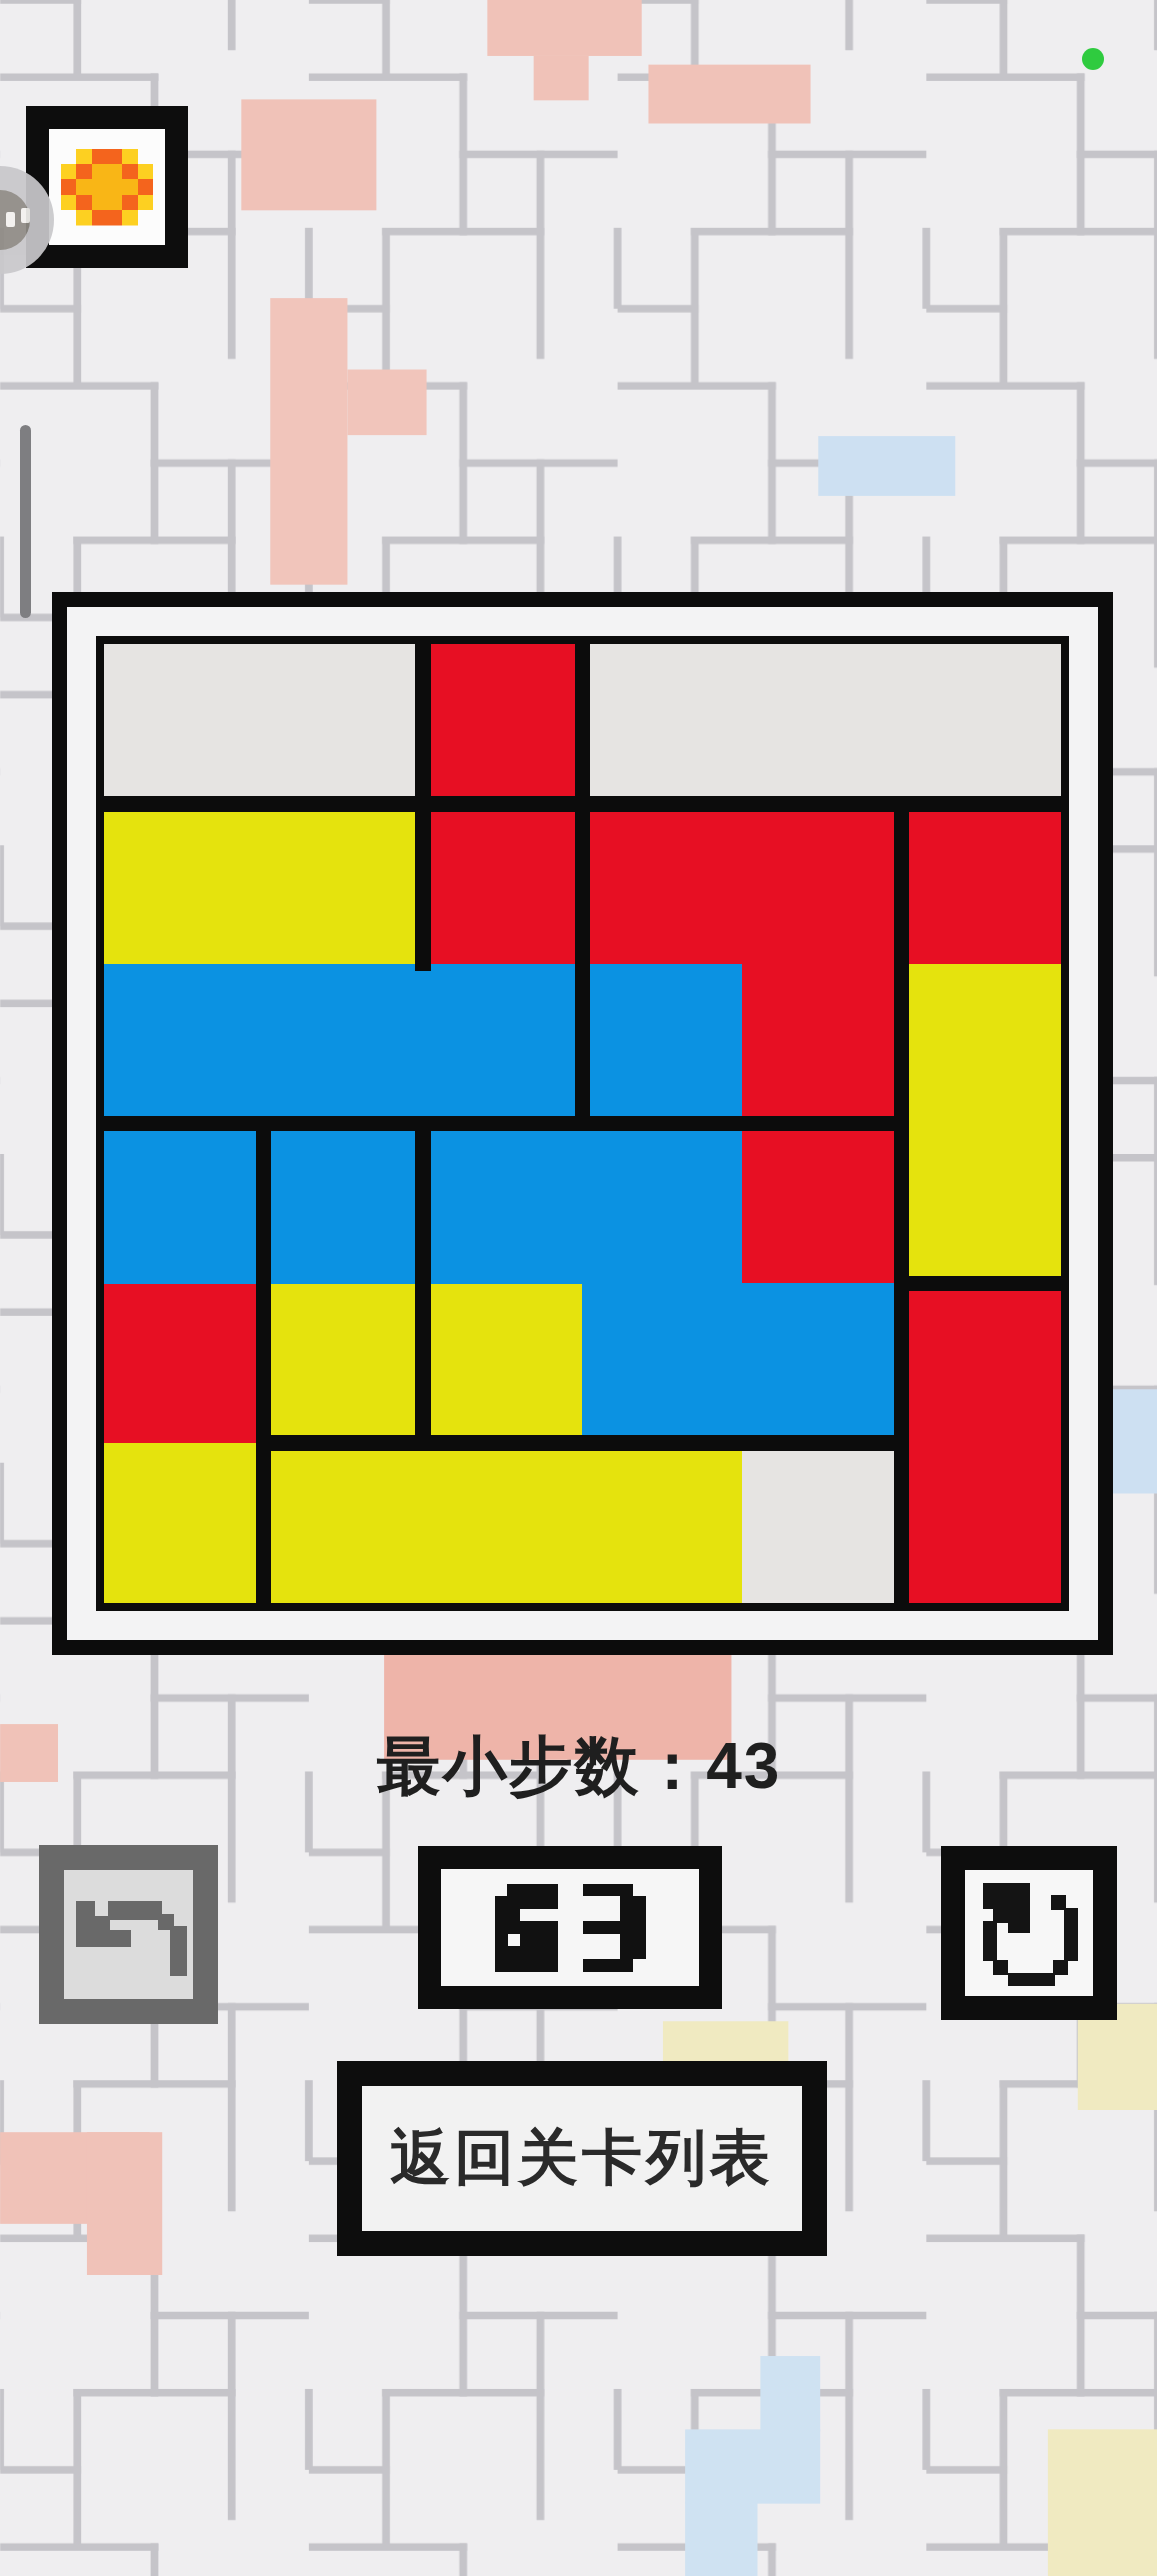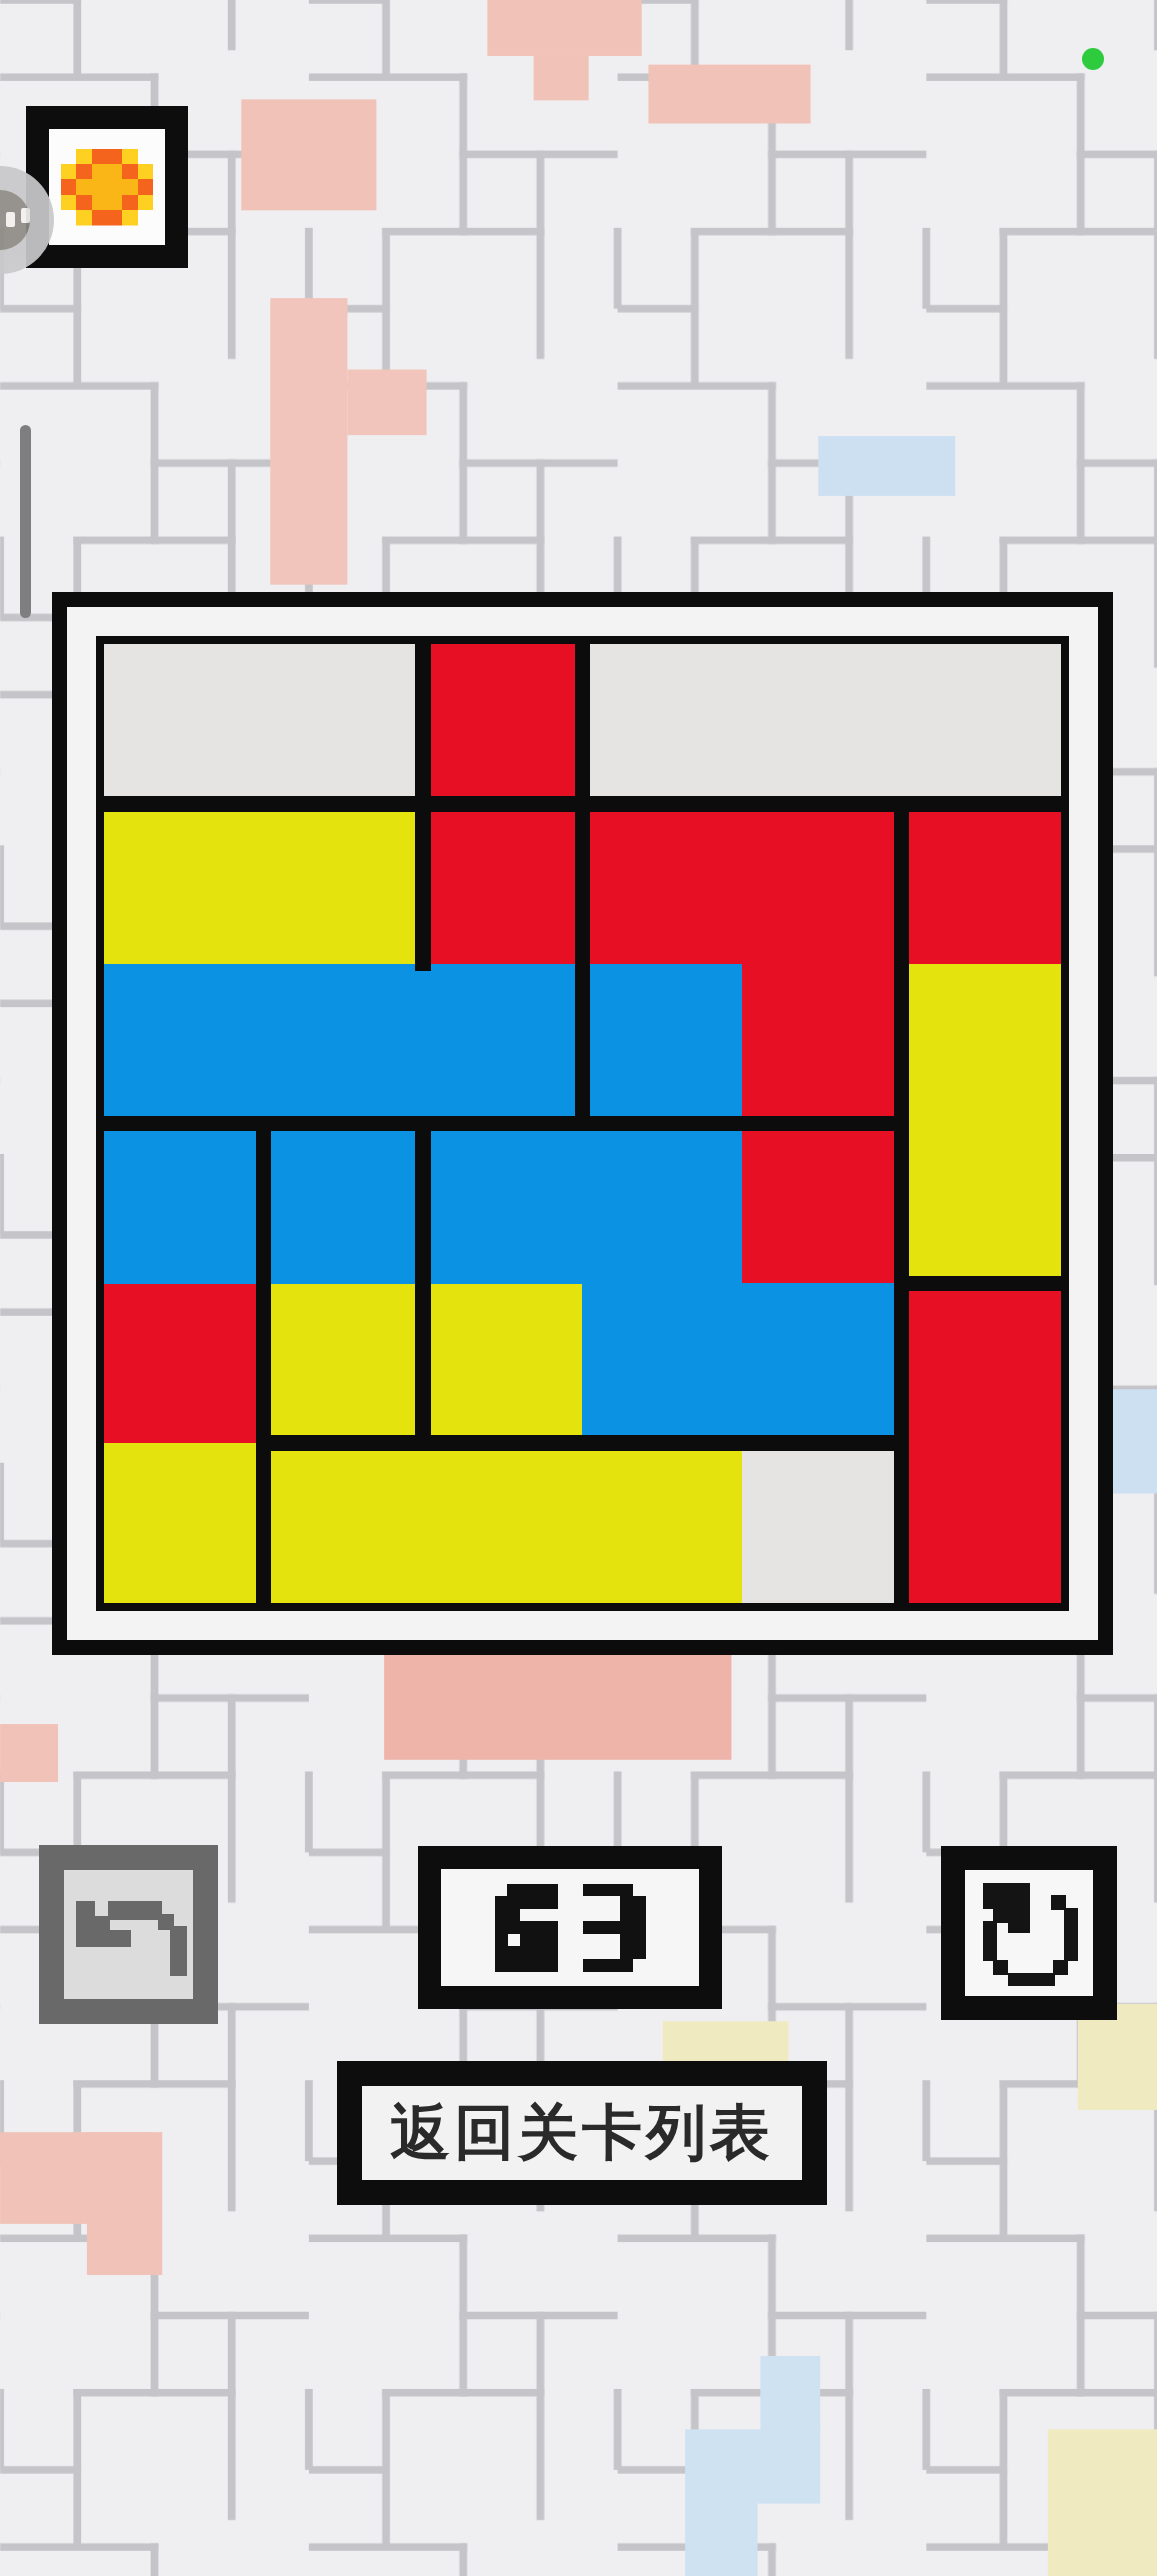--- a/index.html
+++ b/index.html
@@ -46,21 +46,21 @@
   .pix-btn{background:#0d0d0d;z-index:3;cursor:pointer;}
   #undo-btn{left:39px;top:1845px;width:179px;height:179px;background:#696969;}
   #undo-btn .inner{position:absolute;inset:25px;background:#dcdcdc;}
   #counter{left:418px;top:1846px;width:304px;height:163px;}
   #counter .inner{position:absolute;inset:23px;background:#f6f6f6;}
   #restart-btn{left:941px;top:1846px;width:176px;height:174px;}
   #restart-btn .inner{position:absolute;inset:24px;background:#f7f7f7;}
   .pix-btn svg{position:absolute;left:0;top:0;}
 
   
-  #back-btn{left:337px;top:2061px;width:490px;height:144px;background:#0d0d0d;z-index:3;cursor:pointer;}
+  #back-btn{left:337px;top:2061px;width:490px;height:195px;background:#0d0d0d;z-index:3;cursor:pointer;}
   #back-btn .inner{position:absolute;inset:25px;background:#f2f2f2;
                    display:flex;align-items:center;justify-content:center;}
   #back-btn .label{font-size:60px;font-weight:900;color:#2a2a2a;letter-spacing:3.9px;}
 </style>
 </head>
 <body>
 
 <div id="screen">
 
   <svg id="bg" width="1158" height="2576" viewBox="0 0 1200 2670">
@@ -221,20 +221,23 @@
                 <rect x="322.6666666666667" y="489" width="16" height="347.33333333333326" fill="#0c0c0c"></rect>
                 <rect x="488" y="0" width="16" height="505" fill="#0c0c0c"></rect>
                 <rect x="818.6666666666667" y="157.66666666666666" width="16" height="836.3333333333334" fill="#0c0c0c"></rect>
               </g>
             </svg>
         </div>
       </div>
     </div>
   </div>
 
+  <div id="min-steps" class="abs">
+    <span>最小步数：</span><span>43</span>
+  </div>
 
   <div id="undo-btn" class="abs pix-btn">
     <div class="inner">
       <svg width="129" height="129" viewBox="0 0 134 134" shape-rendering="crispEdges">
         <g fill="#696969">
           <rect x="12" y="32" width="20" height="48"></rect>
           <rect x="32" y="48" width="16" height="16"></rect>
           <rect x="46" y="32" width="56" height="20"></rect>
           <rect x="98" y="46" width="16" height="16"></rect>
           <rect x="110" y="58" width="18" height="52"></rect>

